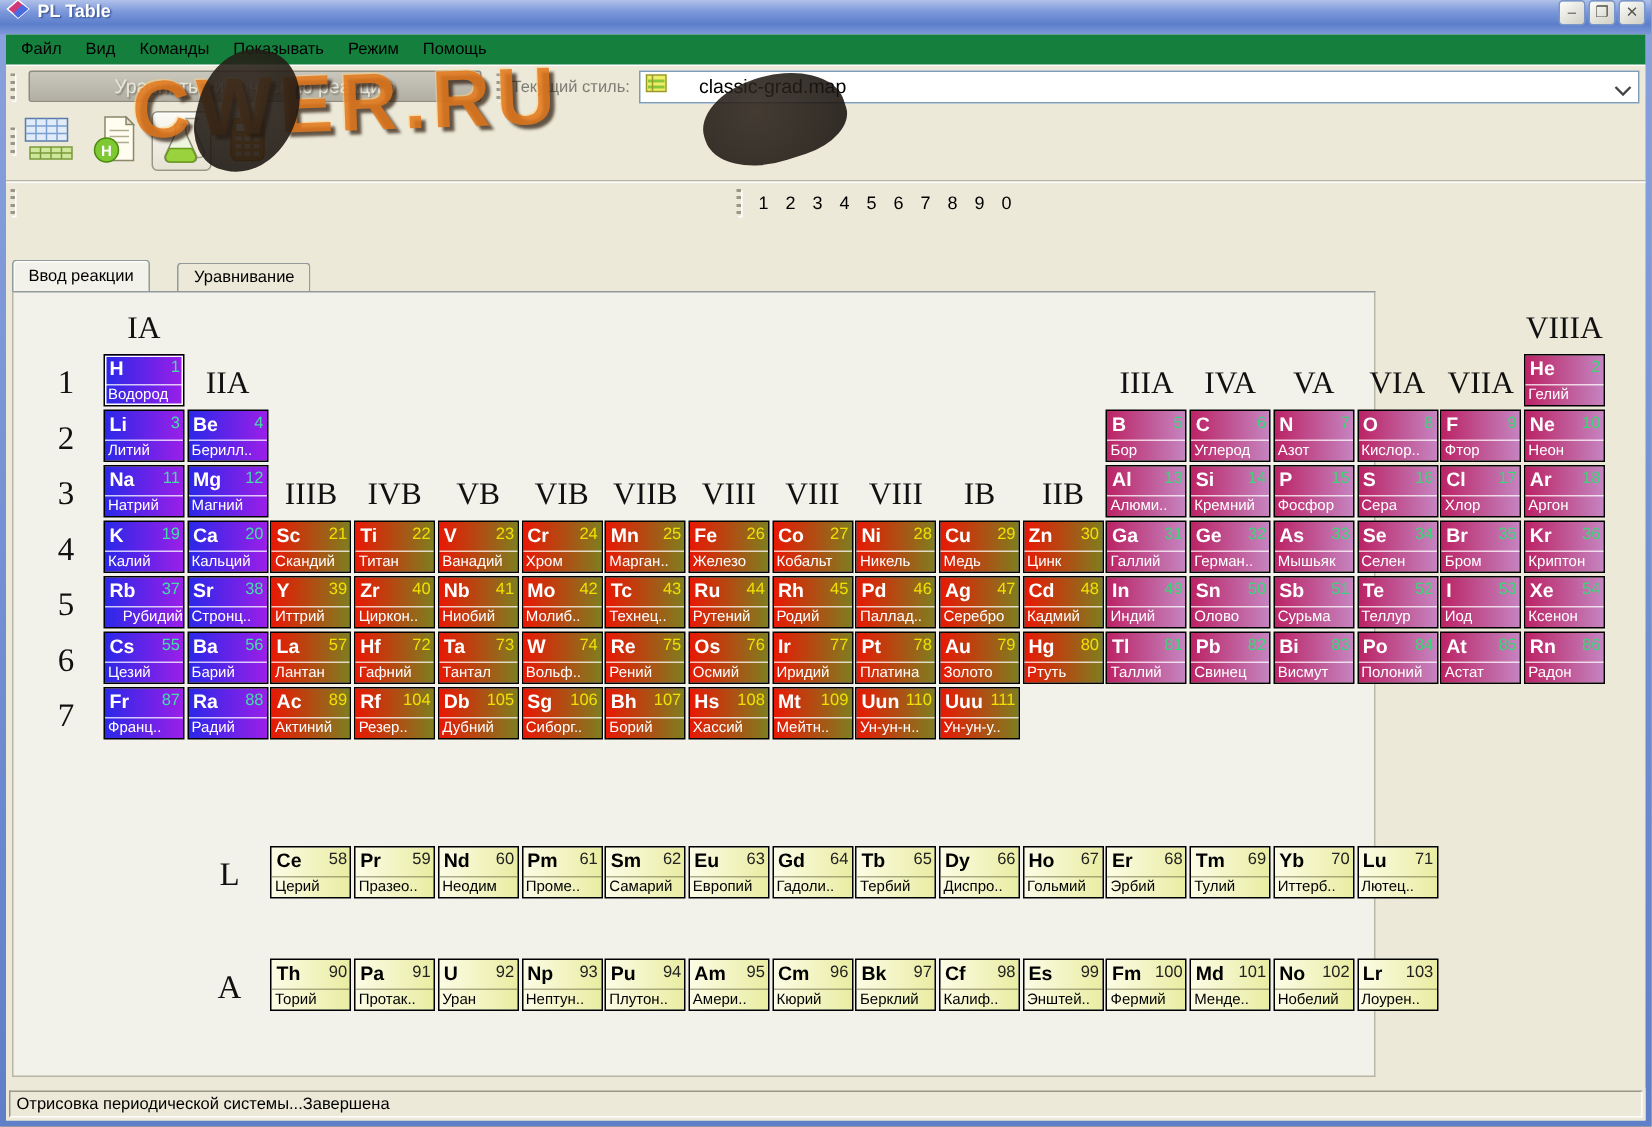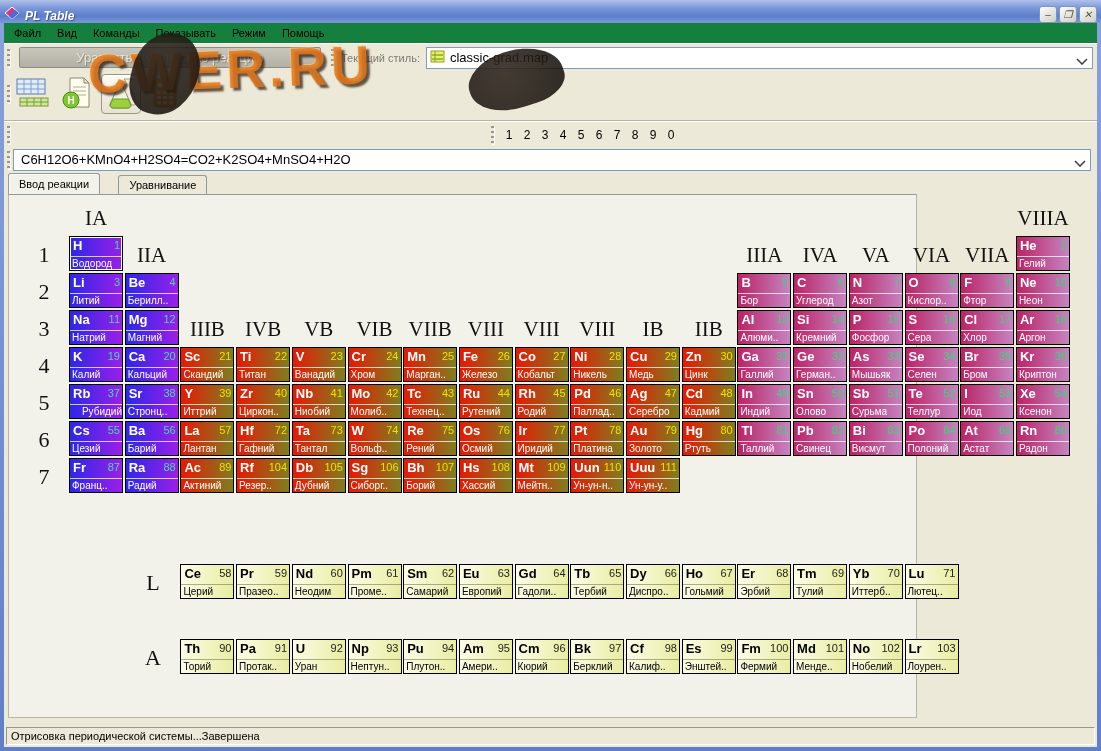--- a/index.html
+++ b/index.html
@@ -3,21 +3,21 @@
 <meta charset="utf-8">
 <style>
   html,body{margin:0;padding:0;background:#888;}
   *{box-sizing:border-box;}
   .window{position:relative;width:1101px;height:751px;overflow:hidden;
     font-family:"Liberation Sans",sans-serif;font-size:11px;color:#000;
     background:linear-gradient(180deg,#8aa2dd,#5f7fc9);}
   
   .titlebar{position:absolute;top:0;left:0;width:100%;height:23px;
     background:linear-gradient(180deg,#b0c1ea 0%,#7b97da 35%,#5c7ecb 70%,#7e99d8 100%);
-    display:flex;align-items:flex-end;padding:0 4px;font-style:italic;}
+    display:flex;align-items:flex-start;padding:0 4px;}
   .titlebar .title{color:#fff;font-weight:bold;font-size:12px;margin-left:5px;
     text-shadow:1px 1px 1px #3a5494;}
   .winbtns{margin-left:auto;display:flex;gap:2px;}
   .wbtn{width:18px;height:17px;border:1px solid #7a96c8;border-radius:3px;
     background:linear-gradient(145deg,#fdfdfb,#cfcfc5);
     display:flex;align-items:center;justify-content:center;
     font-size:10px;color:#55534a;line-height:1;cursor:default;}
   
   .wbody{position:absolute;top:23px;left:4px;right:4px;bottom:4px;background:#ece9d8;}
   .menubar{position:absolute;top:0;left:0;right:0;height:21px;display:flex;
@@ -27,21 +27,21 @@
     background:repeating-linear-gradient(180deg,#9a968a 0 2px,transparent 2px 5px);
     box-shadow:1px 1px 0 #fff;}
   
   .tb1{position:absolute;top:22px;left:0;right:0;height:25px;display:flex;align-items:center;}
   .bigbtn{width:302px;height:21px;margin-left:6px;border:1px solid #8e8c80;border-radius:2px;
     background:linear-gradient(180deg,#c9c6bb,#b2afa4);
     color:#e9e6da;text-shadow:1px 1px 1px #87857a;font-size:13px;
     font-family:"Liberation Sans",sans-serif;}
   .stylelabel{color:#7e7c74;margin:0 6px 0 4px;}
   .combo{height:22px;background:#fff;border:1px solid #7f9db9;display:flex;
-    align-items:center;padding-left:3px;position:relative;}
+    align-items:center;padding-left:3px;position:relative;gap:16px;}
   .stylecombo{flex:1;margin-right:4px;}
   .combo .ctext{font-size:13px;margin-left:4px;white-space:nowrap;}
   .combo .arrow{position:absolute;right:4px;top:7px;}
   
   .tbicons{position:absolute;top:47px;left:0;right:0;height:48px;display:flex;align-items:center;}
   .iconbtn{width:40px;height:40px;margin-right:4px;background:transparent;border:1px solid transparent;
     display:flex;align-items:center;justify-content:center;border-radius:3px;}
   .iconbtn.active{border:1px solid #9a9789;border-radius:4px;
     background:linear-gradient(180deg,#fbfaf4,#e6e3d4);box-shadow:0 1px 0 #fff inset;}
   .hsep{position:absolute;top:97px;left:0;right:0;height:2px;
@@ -235,31 +235,20 @@
             <button class="digit">5</button>
             <button class="digit">6</button>
             <button class="digit">7</button>
             <button class="digit">8</button>
             <button class="digit">9</button>
             <button class="digit">0</button>
           </span>
       </span>
     </div>
 
-    <div class="eqrow">
-      <span class="grip"></span>
-      <div class="combo eqcombo">
-        <span class="ctext">C6H12O6+KMnO4+H2SO4=CO2+K2SO4+MnSO4+H2O</span>
-        <span class="arrow">
-          <svg width="12" height="7">
-              <path d="M1 1 L6 6 L11 1" stroke="#444" stroke-width="1.6" fill="none"></path>
-            </svg>
-        </span>
-      </div>
-    </div>
 
     <div class="tabs" id="tabs">
         <div class="tab active" style="left: 0px;">Ввод реакции</div>
         <div class="tab" style="left: 110.4px;">Уравнивание</div>
       </div>
 
     <div class="panel">
       <div id="ptable">
           <div class="glabel" style="left: 57px; top: 11px;">IA</div>
           <div class="glabel" style="left: 1003.9px; top: 11px;">VIIIA</div>

